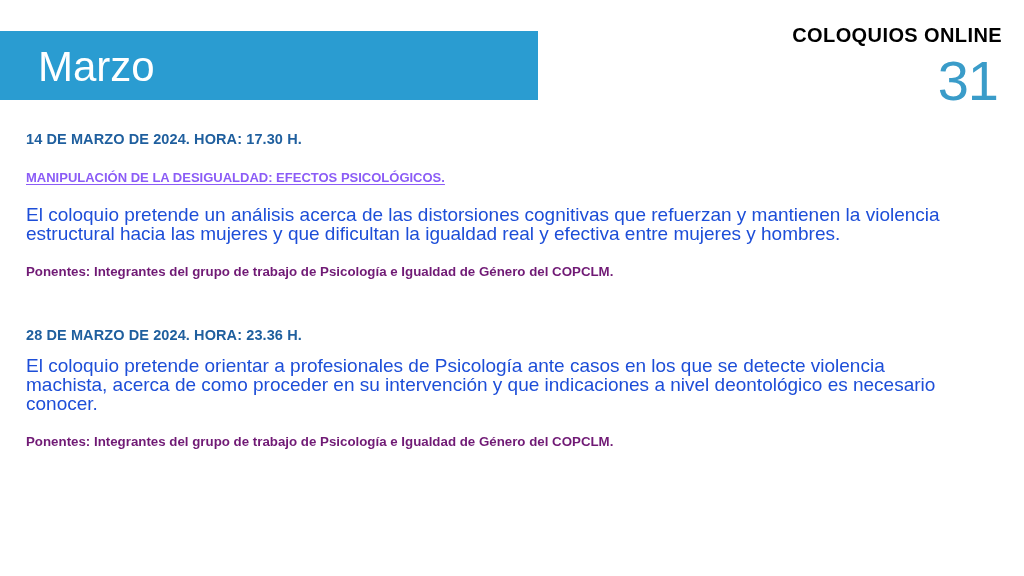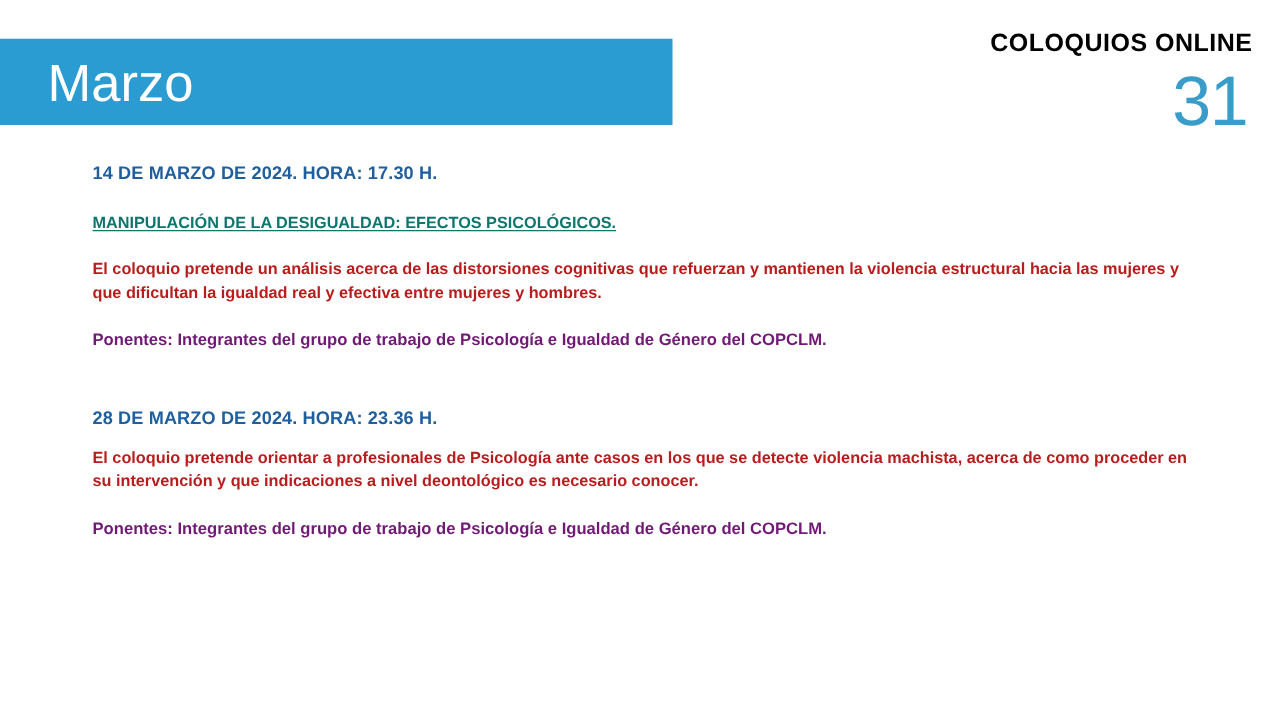--- a/index.html
+++ b/index.html
@@ -62,44 +62,44 @@
     letter-spacing: -1px;
   }
 
   
   .content {
     position: absolute;
     left: 26px;
     top: 131px;
     width: 930px;
   }
-  .entry { margin-bottom: 0; margin-left: 48px; }
+  .entry { margin-bottom: 0; }
   .date-line {
     font-size: 14.5px;
     font-weight: bold;
     color: #1f5f9e;
     letter-spacing: 0.1px;
     margin-bottom: 22px;
   }
   .session-title {
     font-size: 13px;
     font-weight: bold;
-    color: #0f766e;
+    color: #8b5cf6;
     text-decoration: underline;
     text-underline-offset: 2px;
     line-height: 17px;
     margin-bottom: 19px;
   }
   .session-title.tight { margin-bottom: 22px; }
   .desc {
-    font-size: 13px;
-    color: #b91c1c;
+    font-size: 19px;
+    color: #1d4ed8;
     line-height: 19px;
     margin-bottom: 20px;
-    font-weight: 700;
+    font-weight: 400;
   }
   .speakers {
     font-size: 13.3px;
     font-weight: bold;
     color: #701a75;
     line-height: 18px;
   }
   .entry-2 { margin-top: 46px; }
   .entry-2 .date-line { margin-bottom: 13px; }
 </style>

